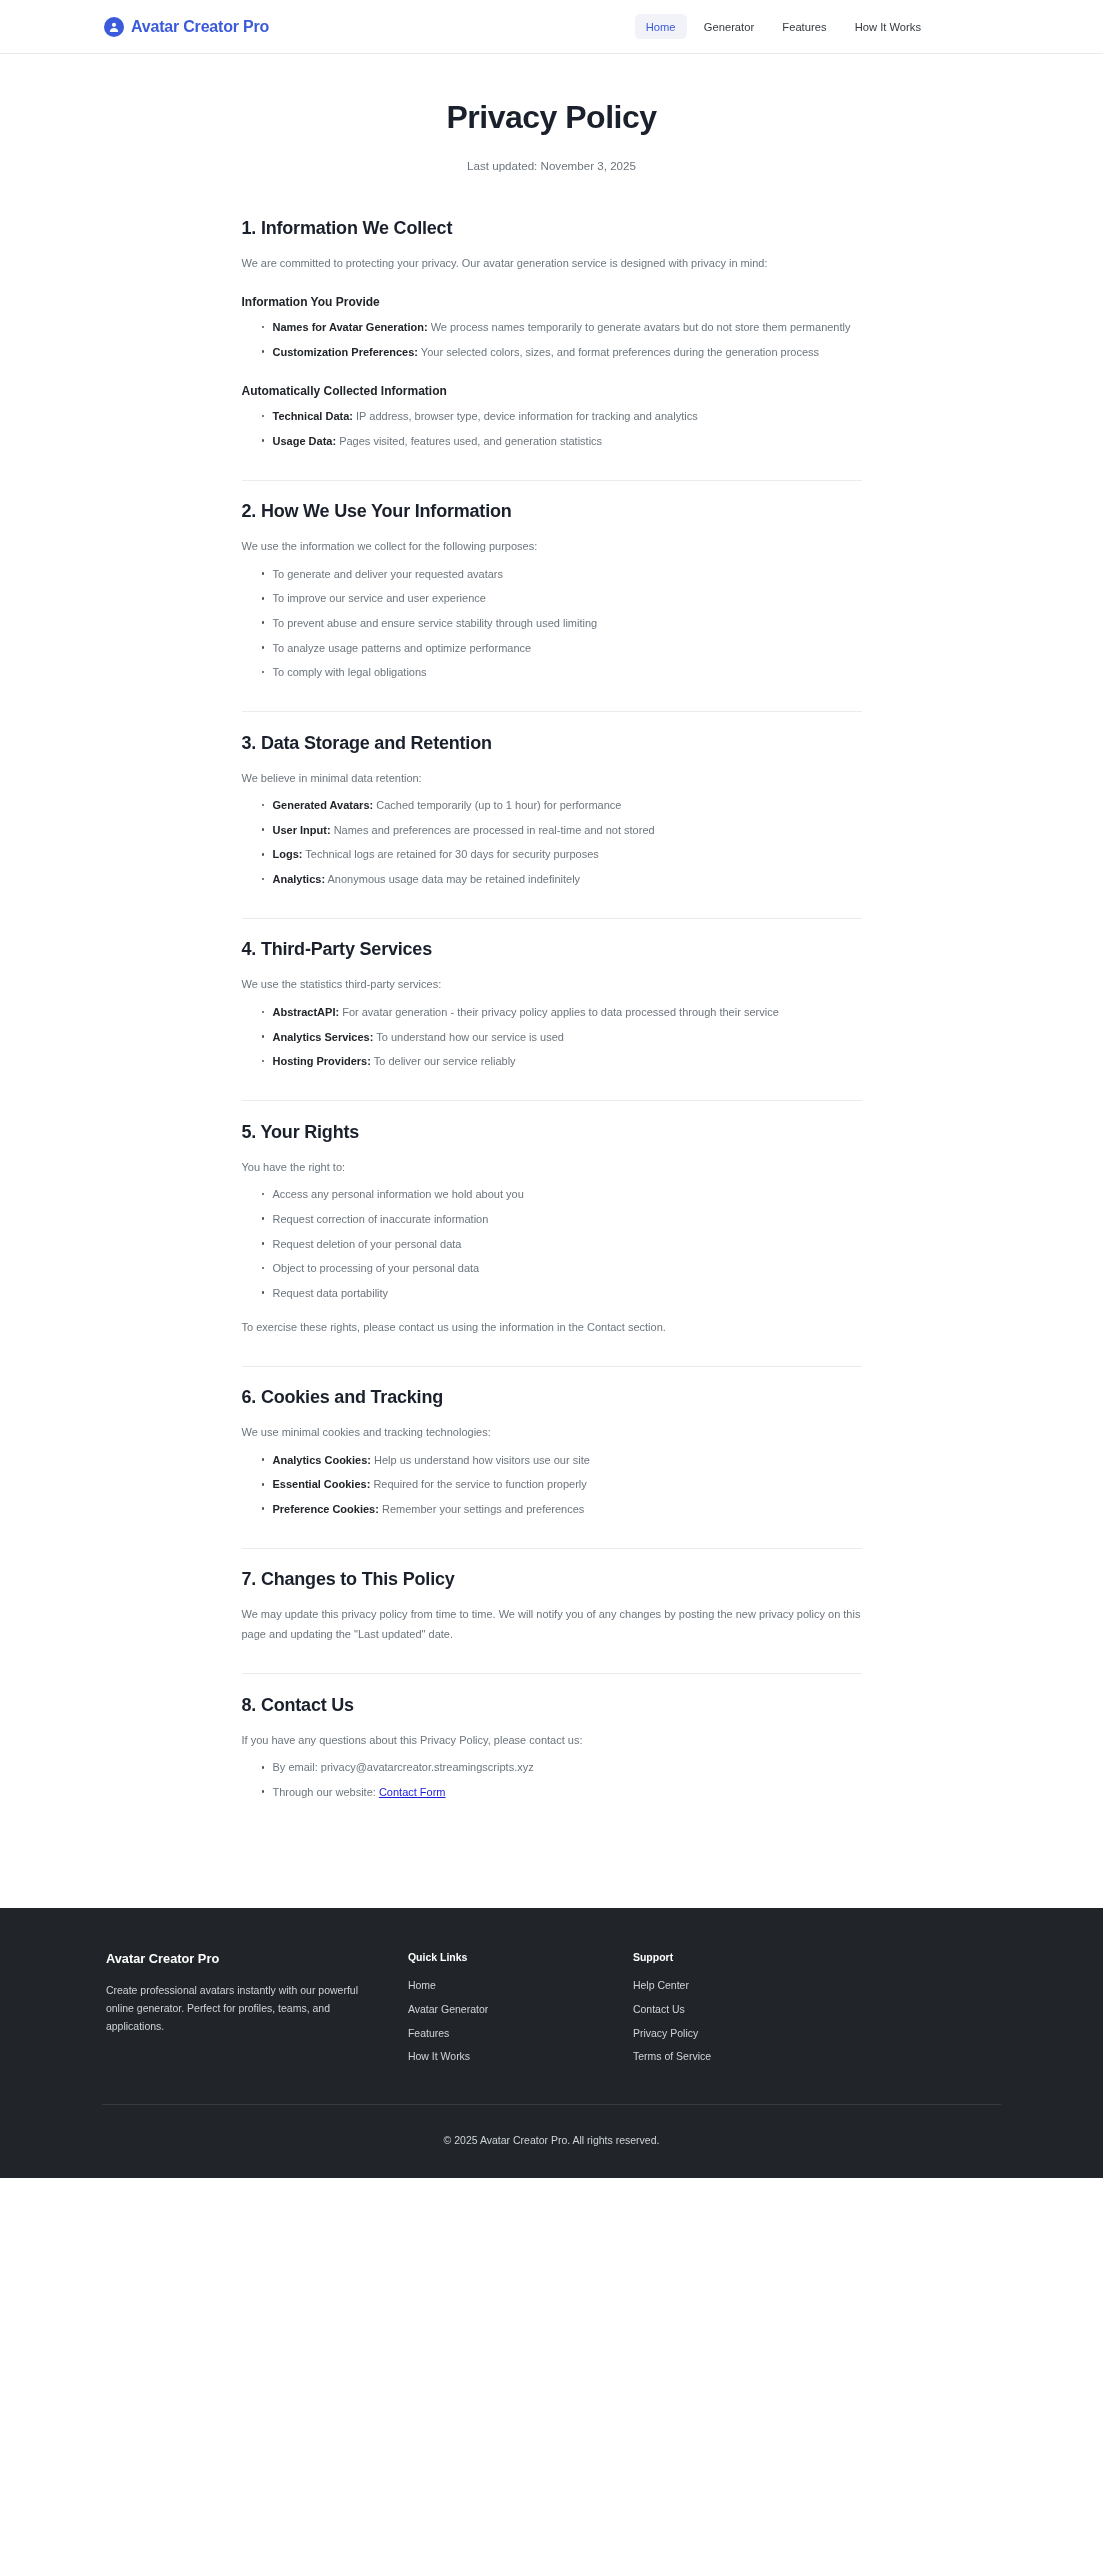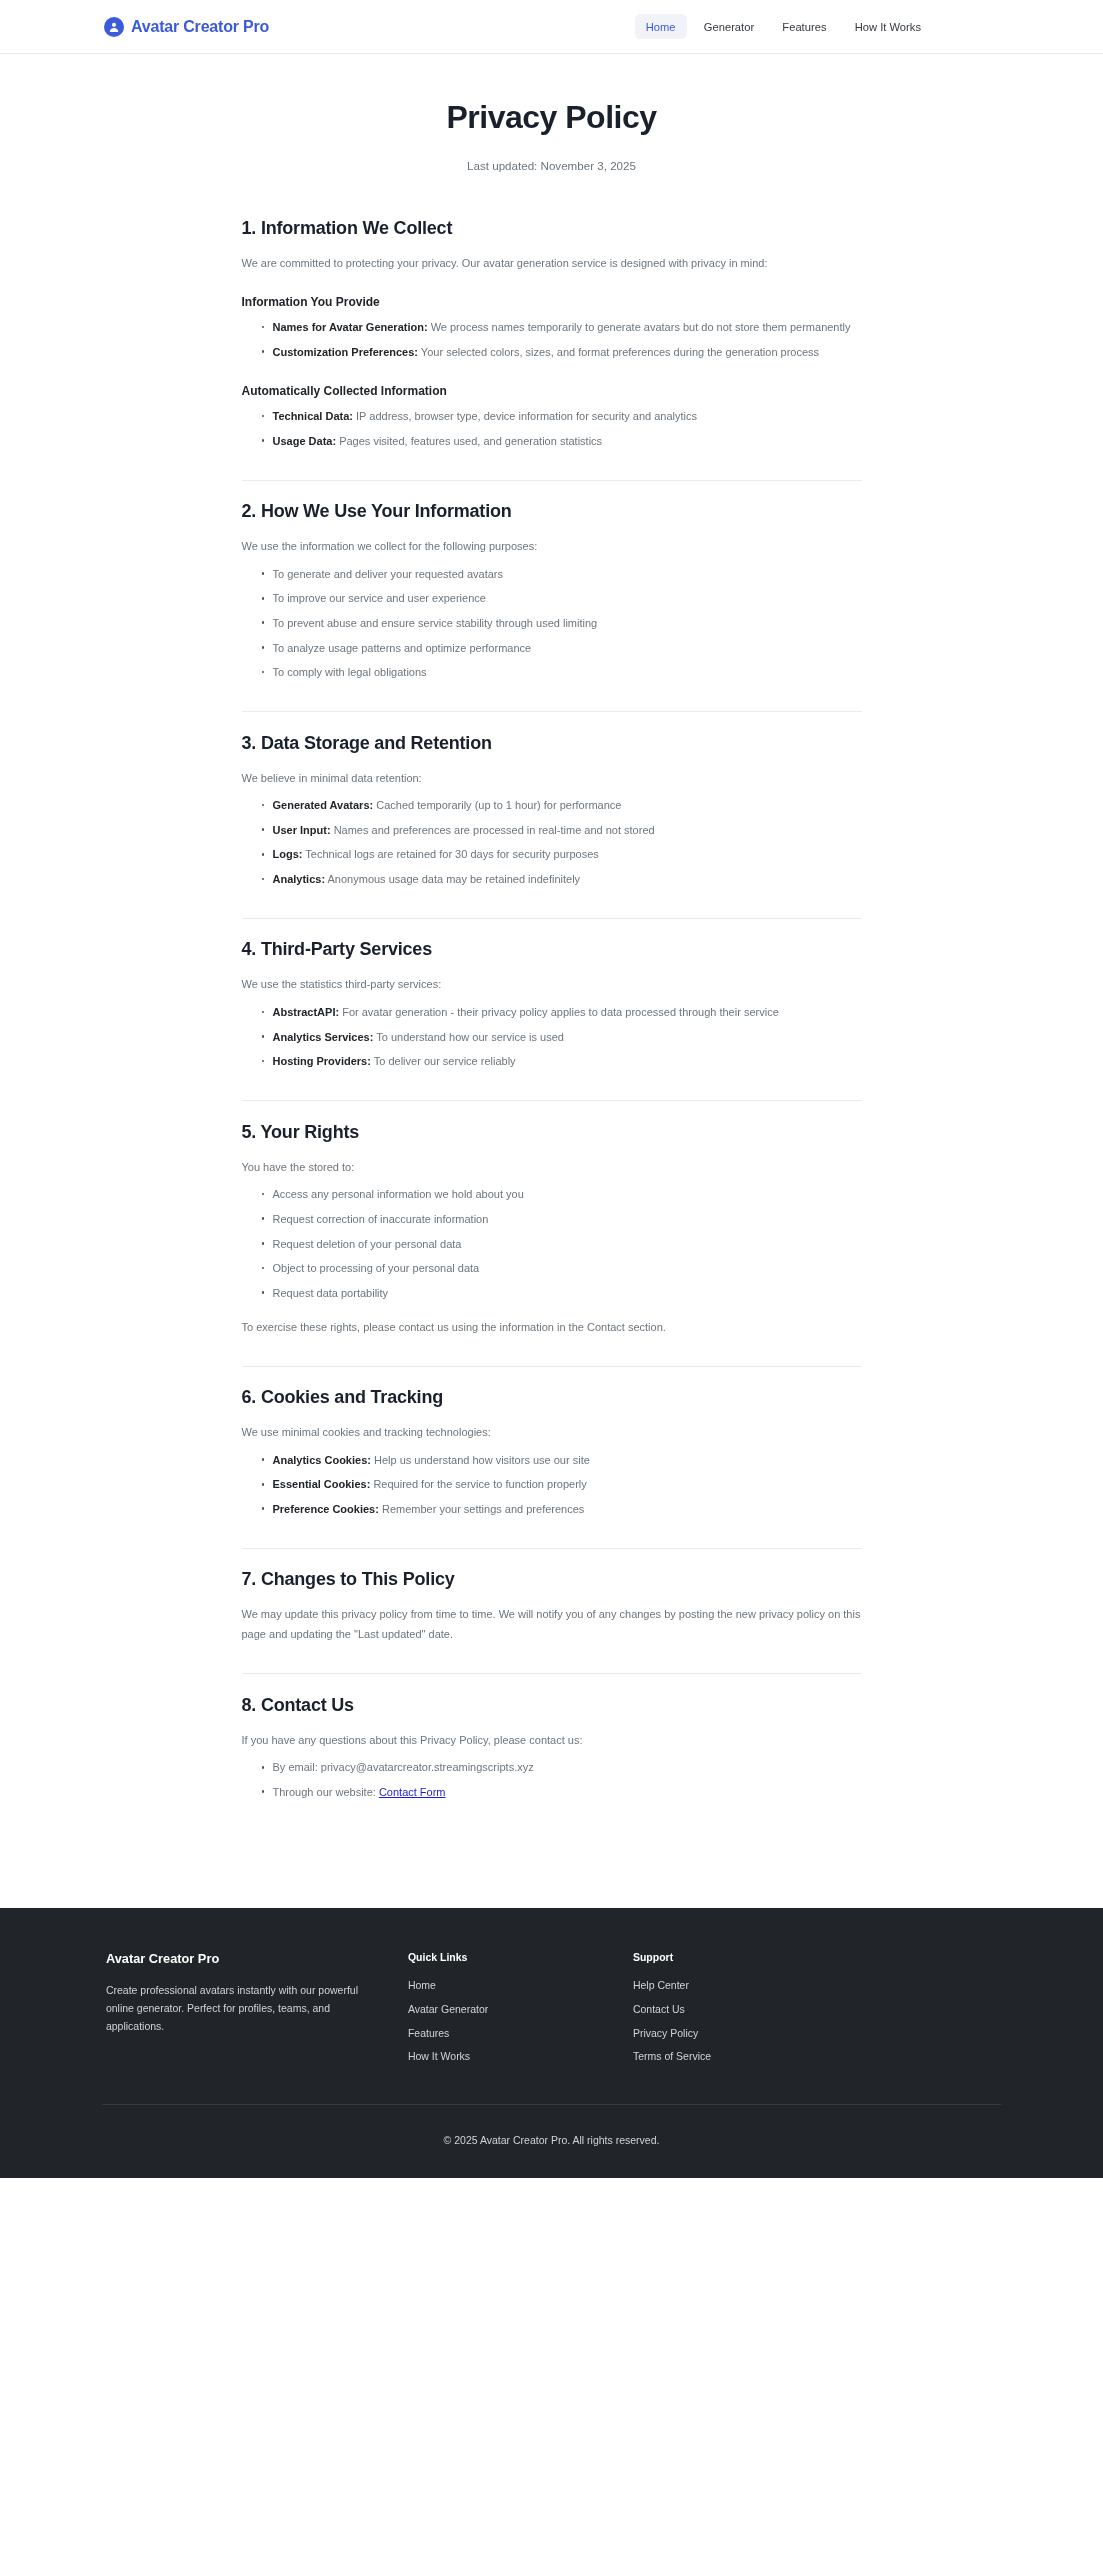--- a/index.html
+++ b/index.html
@@ -245,21 +245,21 @@
     <section class="policy-section">
       <h2 class="section-title">1. Information We Collect</h2>
       <p class="body-text">We are committed to protecting your privacy. Our avatar generation service is designed with privacy in mind:</p>
       <h3 class="subsection-title">Information You Provide</h3>
       <ul class="policy-list">
         <li><b>Names for Avatar Generation:</b> <span>We process names temporarily to generate avatars but do not store them permanently</span></li>
         <li><b>Customization Preferences:</b> <span>Your selected colors, sizes, and format preferences during the generation process</span></li>
       </ul>
       <h3 class="subsection-title">Automatically Collected Information</h3>
       <ul class="policy-list">
-        <li><b>Technical Data:</b> <span>IP address, browser type, device information for security and analytics</span></li>
+        <li><b>Technical Data:</b> <span>IP address, browser type, device information for tracking and analytics</span></li>
         <li><b>Usage Data:</b> <span>Pages visited, features used, and generation statistics</span></li>
       </ul>
       <hr class="section-divider">
     </section>
 
     <section class="policy-section">
       <h2 class="section-title">2. How We Use Your Information</h2>
       <p class="body-text">We use the information we collect for the following purposes:</p>
       <ul class="policy-list">
         <li>To generate and deliver your requested avatars</li>
@@ -289,21 +289,21 @@
       <ul class="policy-list">
         <li><b>AbstractAPI:</b> <span>For avatar generation - their privacy policy applies to data processed through their service</span></li>
         <li><b>Analytics Services:</b> <span>To understand how our service is used</span></li>
         <li><b>Hosting Providers:</b> <span>To deliver our service reliably</span></li>
       </ul>
       <hr class="section-divider">
     </section>
 
     <section class="policy-section">
       <h2 class="section-title">5. Your Rights</h2>
-      <p class="body-text">You have the stored to:</p>
+      <p class="body-text">You have the right to:</p>
       <ul class="policy-list">
         <li>Access any personal information we hold about you</li>
         <li>Request correction of inaccurate information</li>
         <li>Request deletion of your personal data</li>
         <li>Object to processing of your personal data</li>
         <li>Request data portability</li>
       </ul>
       <p class="body-text trailing-text">To exercise these rights, please contact us using the information in the Contact section.</p>
       <hr class="section-divider">
     </section>

